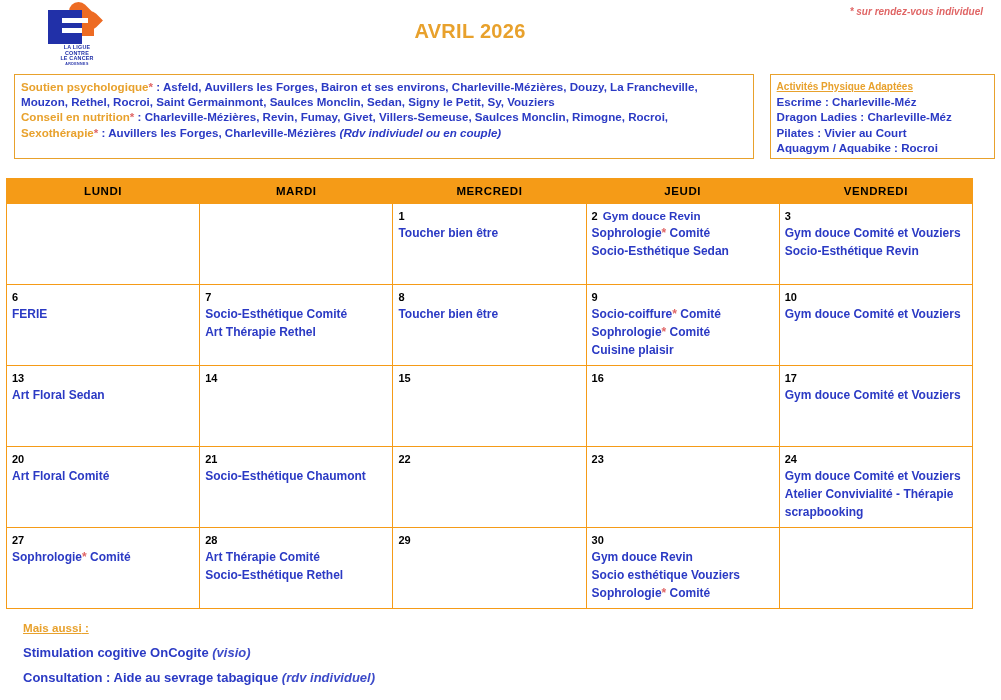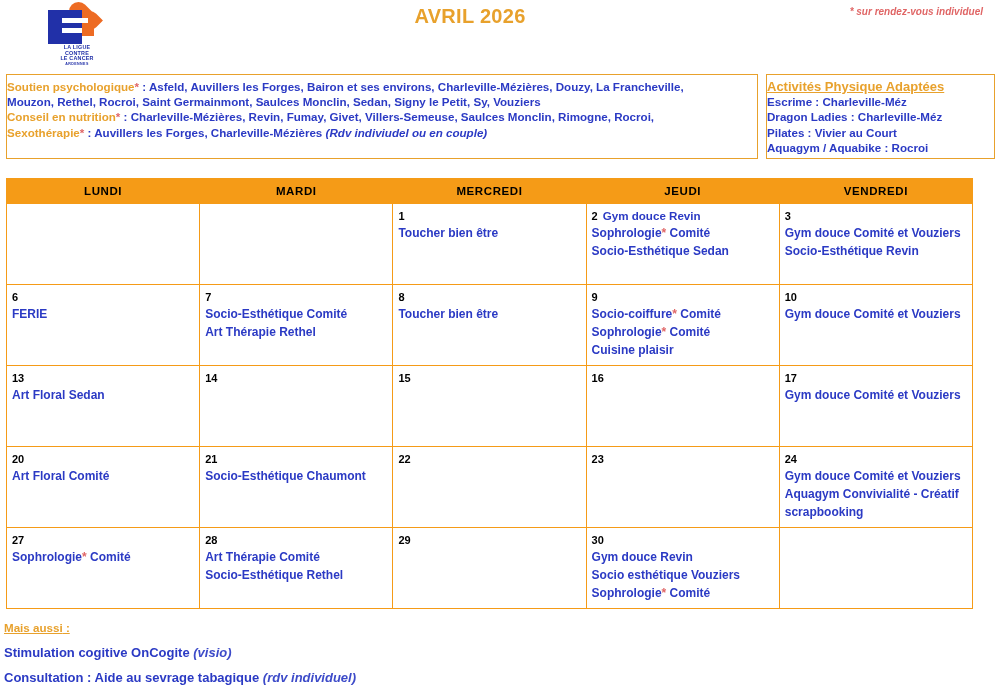--- a/index.html
+++ b/index.html
@@ -118,21 +118,21 @@
     position: absolute;
     left: 150px;
     top: 0;
     width: 640px;
     text-align: center;
   }
   .month-title {
     color: #E8A12C;
     font-size: 20px;
     font-weight: bold;
-    padding-top: 5px;
+    padding-top: 20px;
     letter-spacing: 0.3px;
   }
   .subtitle {
     color: #2B3AC4;
     font-size: 14.5px;
     font-weight: bold;
     padding-top: 9px;
     letter-spacing: 0.1px;
   }
   .rdv-note {
@@ -153,21 +153,22 @@
     top: 74px;
     width: 989px;
     display: flex;
     gap: 8px;
     align-items: stretch;
   }
   .info-box {
     border: 1.5px solid #E8A12C;
     box-sizing: border-box;
     background: #ffffff;
-    padding: 4px 6px 3px 0;
+    padding: 4px 6px 3px 6px;
+    margin-left: 8px;
   }
   .info-box.left { width: 752px; }
   .info-box.right { width: 229px; }
 
   .info-line {
     color: #2B3AC4;
     font-size: 11.6px;
     font-weight: bold;
     line-height: 15.2px;
     white-space: nowrap;
@@ -177,21 +178,21 @@
   }
   .ast {
     color: #E06666;
     font-weight: bold;
   }
   .ital {
     font-style: italic;
   }
   .apa-title {
     color: #E8A12C;
-    font-size: 13px;
+    font-size: 10px;
     font-weight: bold;
     text-decoration: underline;
     line-height: 15.2px;
     white-space: nowrap;
   }
 
   
   .calendar {
     position: absolute;
     left: 6px;
@@ -234,21 +235,21 @@
     color: #2B3AC4;
     font-size: 12px;
     font-weight: bold;
     line-height: 18px;
     white-space: nowrap;
   }
 
   
   .footer {
     position: absolute;
-    left: 4px;
+    left: 23px;
     top: 620px;
     width: 960px;
   }
   .footer-title {
     color: #E8A12C;
     font-size: 11.6px;
     font-weight: bold;
     text-decoration: underline;
     line-height: 16px;
   }
@@ -409,21 +410,21 @@
           </td>
           <td>
             <div><span class="daynum">22</span></div>
           </td>
           <td>
             <div><span class="daynum">23</span></div>
           </td>
           <td>
             <div><span class="daynum">24</span></div>
             <div class="event">Gym douce Comité et Vouziers</div>
-            <div class="event">Aquagym Convivialité  - Créatif</div>
+            <div class="event">Atelier Convivialité  - Thérapie</div>
             <div class="event">scrapbooking</div>
           </td>
         </tr>
         <tr>
           <td>
             <div><span class="daynum">27</span></div>
             <div class="event"><span>Sophrologie</span><span class="ast">*</span><span> Comité</span></div>
           </td>
           <td>
             <div><span class="daynum">28</span></div>

